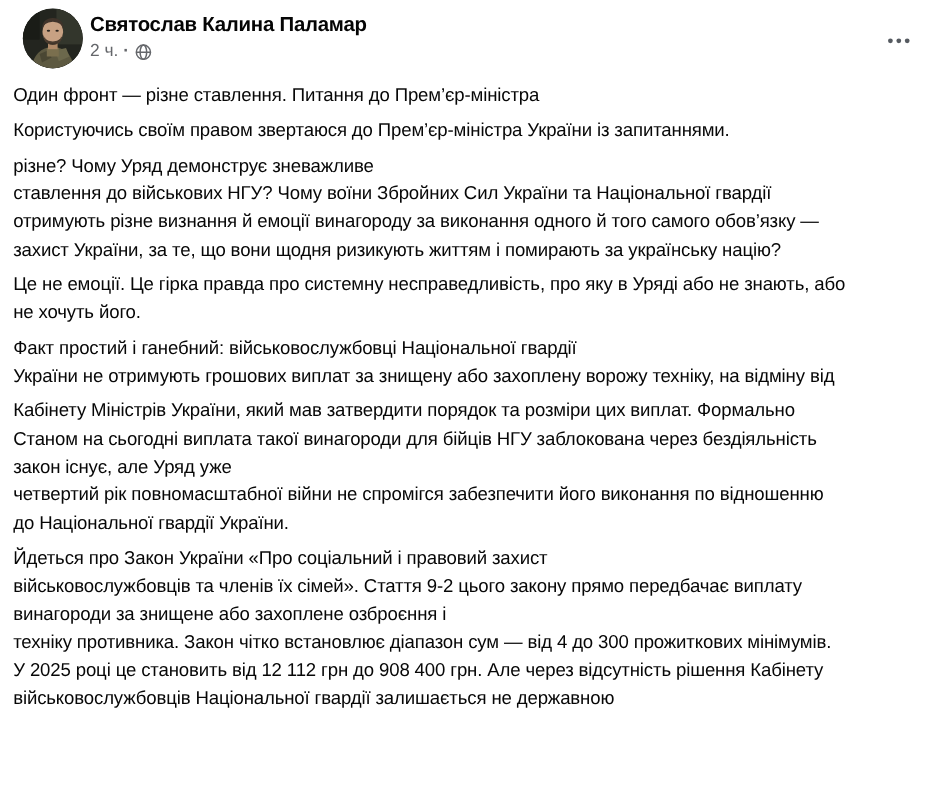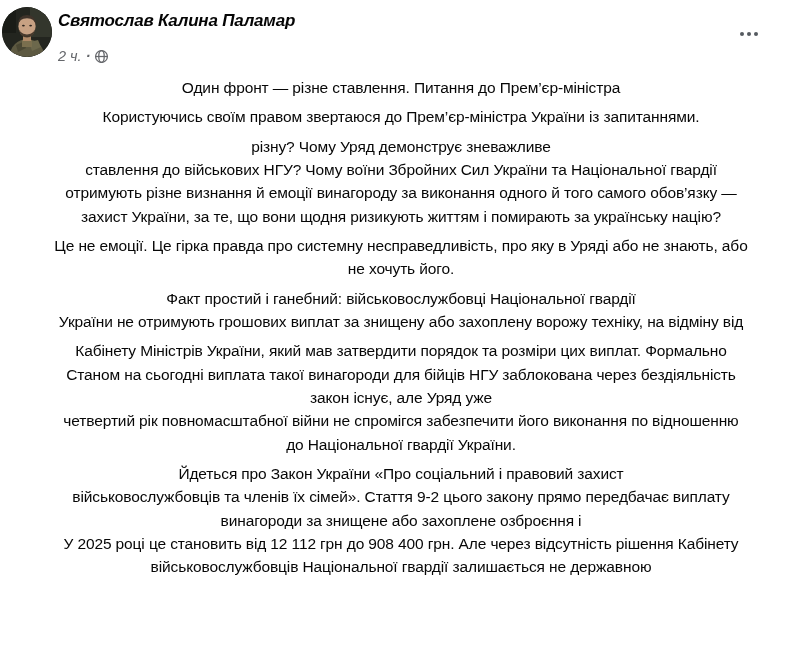--- a/index.html
+++ b/index.html
@@ -12,23 +12,22 @@
     font-family: "Liberation Sans", "DejaVu Sans", sans-serif;
     color: #050505;
     position: relative;
   }
   .post { width: 785px; height: 660px; background: #fff; }
 
   
   .post-header {
     display: flex;
     align-items: flex-start;
-    padding: 7px 12px 0 2px;
+    padding: 7px 12px 0 19px;
     position: relative;
-    font-style: italic;
   }
   .avatar {
     width: 50px; height: 50px;
     border-radius: 50%;
     overflow: hidden;
     flex: 0 0 auto;
     cursor: pointer;
     background: #23251f;
   }
   .avatar svg { display: block; width: 50px; height: 50px; }
@@ -38,21 +37,21 @@
     font-weight: 700;
     letter-spacing: -0.2px;
     line-height: 21px;
     color: #050505;
     cursor: pointer;
   }
   .meta-row {
     display: flex;
     align-items: center;
     gap: 4px;
-    margin-top: 16px;
+    margin-top: 3px;
     color: #65676B;
     font-size: 14.5px;
     line-height: 18px;
   }
   .meta-row .sep { font-weight: 700; }
   .globe-icon svg { display: block; width: 15px; height: 15px; }
 
   .more-btn {
     position: absolute;
     right: 18px;
@@ -73,21 +72,21 @@
   }
 
   
   .post-body {
     padding: 11px 10px 0 11px;
     font-size: 15.5px;
     line-height: 23.33px;
     letter-spacing: -0.12px;
     color: #070707;
   }
-  .para { margin: 0 0 6px 16px; text-align: center; }
+  .para { margin: 0 0 6px 0; }
   .para:last-child { margin-bottom: 0; }
   .line { white-space: pre; }
 </style>
 </head>
 <body>
 
 <div class="post">
 
   <div class="post-header">
 
@@ -149,21 +148,21 @@
   </div>
 
   <div class="post-body">
       <div class="para">
         <div class="line">Один фронт — різне ставлення. Питання до Прем’єр-міністра</div>
       </div>
       <div class="para">
         <div class="line">Користуючись своїм правом звертаюся до Прем’єр-міністра України із запитаннями.</div>
       </div>
       <div class="para">
-        <div class="line">різну? Чому Уряд демонструє зневажливе</div>
+        <div class="line">різне? Чому Уряд демонструє зневажливе</div>
         <div class="line">ставлення до військових НГУ? Чому воїни Збройних Сил України та Національної гвардії</div>
         <div class="line">отримують різне визнання й емоції винагороду за виконання одного й того самого обов’язку —</div>
         <div class="line">захист України, за те, що вони щодня ризикують життям і помирають за українську націю?</div>
       </div>
       <div class="para">
         <div class="line">Це не емоції. Це гірка правда про системну несправедливість, про яку в Уряді або не знають, або</div>
         <div class="line">не хочуть його.</div>
       </div>
       <div class="para">
         <div class="line">Факт простий і ганебний: військовослужбовці Національної гвардії</div>
@@ -173,18 +172,19 @@
         <div class="line">Кабінету Міністрів України, який мав затвердити порядок та розміри цих виплат. Формально</div>
         <div class="line">Станом на сьогодні виплата такої винагороди для бійців НГУ заблокована через бездіяльність</div>
         <div class="line">закон існує, але Уряд уже</div>
         <div class="line">четвертий рік повномасштабної війни не спромігся забезпечити його виконання по відношенню</div>
         <div class="line">до Національної гвардії України.</div>
       </div>
       <div class="para">
         <div class="line">Йдеться про Закон України «Про соціальний і правовий захист</div>
         <div class="line">військовослужбовців та членів їх сімей». Стаття 9-2 цього закону прямо передбачає виплату</div>
         <div class="line">винагороди за знищене або захоплене озброєння і</div>
+        <div class="line">техніку противника. Закон чітко встановлює діапазон сум — від 4 до 300 прожиткових мінімумів.</div>
         <div class="line">У 2025 році це становить від 12 112 грн до 908 400 грн. Але через відсутність рішення Кабінету</div>
         <div class="line">військовослужбовців Національної гвардії залишається не державною</div>
       </div>
     </div>
 
 </div>
 
 </body></html>

